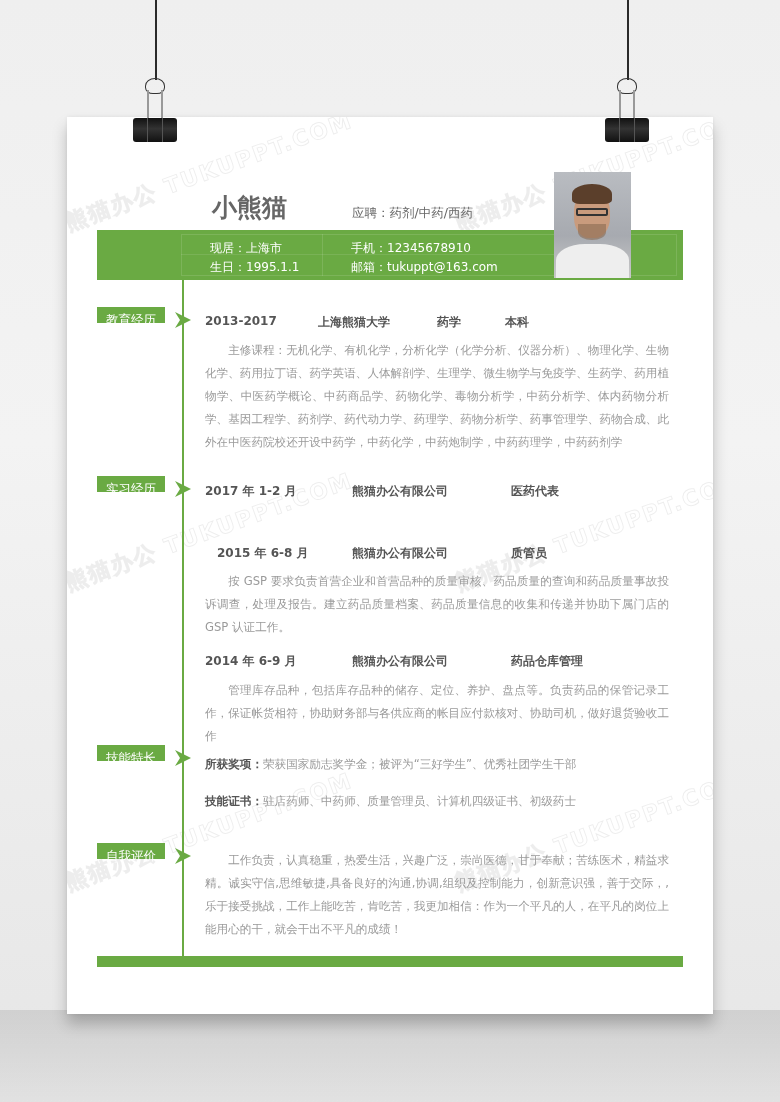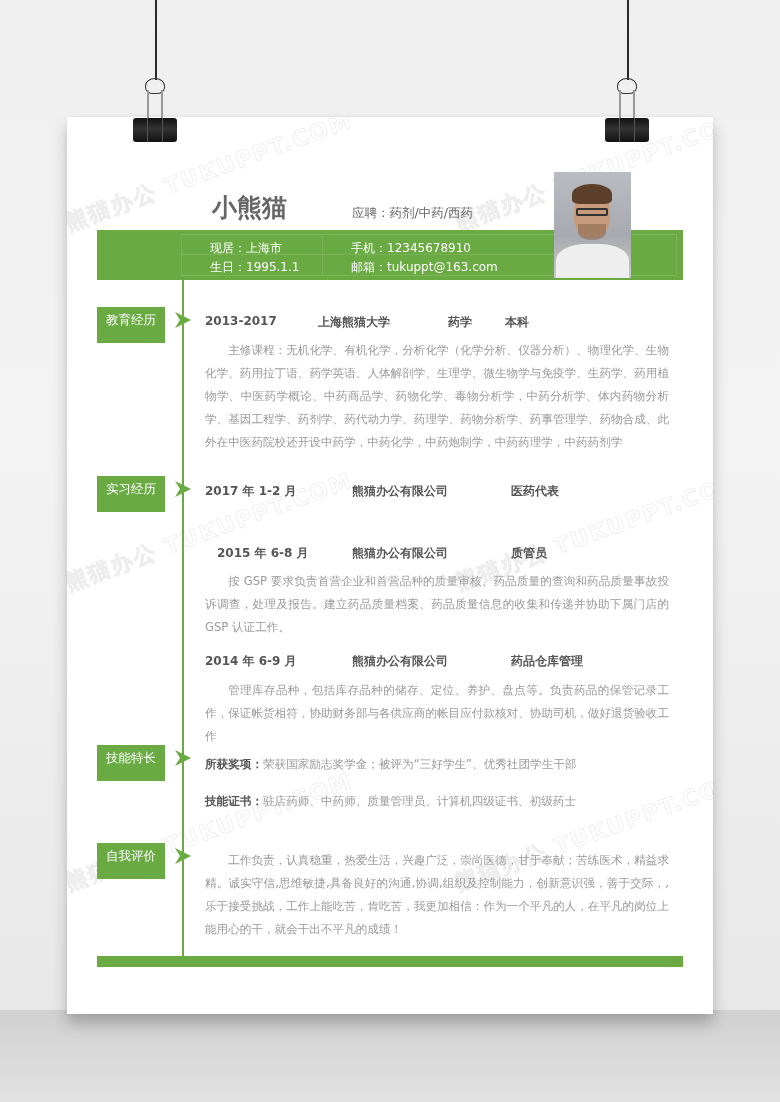--- a/index.html
+++ b/index.html
@@ -21,21 +21,21 @@
   .band .inner2{position:absolute;left:84px;top:24px;width:410px;height:1px;background:rgba(255,255,255,0.10)}
   .band .vline{position:absolute;left:225px;top:4px;width:1px;height:42px;background:rgba(255,255,255,0.12)}
   .info{position:absolute;font-size:12px;color:#fff;white-space:nowrap}
   .photo{position:absolute;left:487px;top:55px;width:77px;height:106px;background:linear-gradient(180deg,#b9bcc1 0%,#a7aab0 60%,#c9c9c9 100%);overflow:hidden}
   .photo .head{position:absolute;left:20px;top:18px;width:36px;height:48px;background:#c99b7d;border-radius:45% 45% 42% 42%}
   .photo .hair{position:absolute;left:18px;top:12px;width:40px;height:20px;background:#5b3f2b;border-radius:50% 50% 20% 20%}
   .photo .glasses{position:absolute;left:22px;top:36px;width:32px;height:8px;border:2px solid #333;border-radius:2px}
   .photo .beard{position:absolute;left:24px;top:52px;width:28px;height:16px;background:#8a6a52;border-radius:0 0 50% 50%;opacity:0.6}
   .photo .shirt{position:absolute;left:2px;top:72px;width:73px;height:40px;background:#eeeeee;border-radius:40% 40% 0 0}
   .timeline{position:absolute;left:115px;top:163px;width:2px;height:676px;background:#6aaa43}
-  .tag{position:absolute;left:30px;width:68px;height:36px;background:#6aaa43;color:#fff;font-size:12.5px;line-height:26px;text-align:center}
+  .tag{position:absolute;left:30px;width:68px;height:16px;background:#6aaa43;color:#fff;font-size:12.5px;line-height:26px;text-align:center}
   .arrow{position:absolute;left:108px;width:16px;height:16px}
   .row{position:absolute;left:138px;font-size:12px;font-weight:bold;color:#555;white-space:nowrap}
   .row span{position:absolute;top:0}
   .para{position:absolute;left:138px;width:464px;font-size:11.6px;line-height:23px;color:#9a9a9a;text-indent:2em;text-align:justify}
   .skill{position:absolute;left:138px;font-size:11.6px;color:#9a9a9a;white-space:nowrap}
   .skill b{color:#555}
   .footbar{position:absolute;left:30px;top:839px;width:586px;height:11px;background:#6aaa43}
 </style>
 </head>
 <body>
@@ -77,21 +77,21 @@
 
   <div class="timeline"></div>
 
   <div class="tag" style="top:190px">教育经历</div>
   <svg class="arrow" style="top:195px" viewBox="0 0 16 16">
       <path d="M0 0 L16 8 L0 16 L5 8 Z" fill="#6aaa43"></path>
     </svg>
   <div class="row" style="top:197px;height:16px;width:400px">
     <span style="left:0">2013-2017</span>
     <span style="left:113px">上海熊猫大学</span>
-    <span style="left:243px">药学</span>
+    <span style="left:232px">药学</span>
     <span style="left:300px">本科</span>
   </div>
   <div class="para" style="top:222px">主修课程：无机化学、有机化学，分析化学（化学分析、仪器分析）、物理化学、生物化学、药用拉丁语、药学英语、人体解剖学、生理学、微生物学与免疫学、生药学、药用植物学、中医药学概论、中药商品学、药物化学、毒物分析学，中药分析学、体内药物分析学、基因工程学、药剂学、药代动力学、药理学、药物分析学、药事管理学、药物合成、此外在中医药院校还开设中药学，中药化学，中药炮制学，中药药理学，中药药剂学</div>
 
   <div class="tag" style="top:359px">实习经历</div>
   <svg class="arrow" style="top:364px" viewBox="0 0 16 16">
       <path d="M0 0 L16 8 L0 16 L5 8 Z" fill="#6aaa43"></path>
     </svg>
 
   <div class="row" style="top:366px;height:16px;width:400px">

